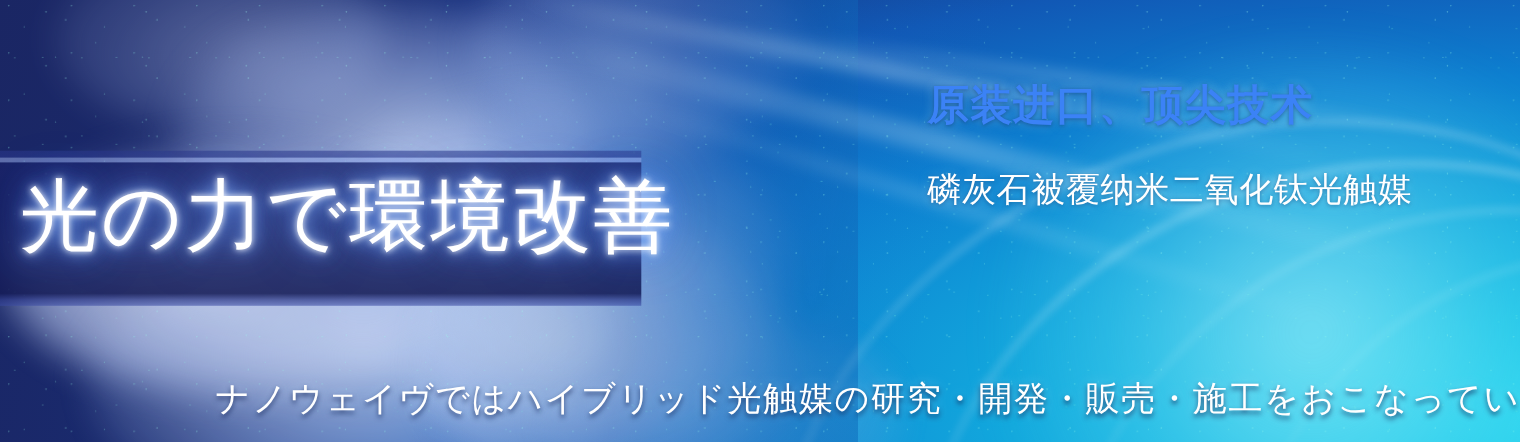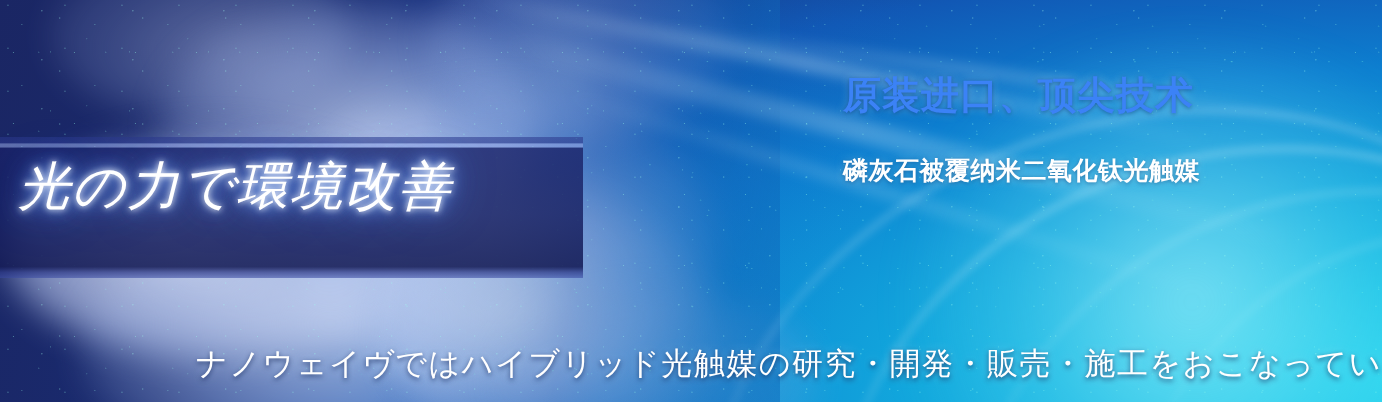--- a/index.html
+++ b/index.html
@@ -99,40 +99,39 @@
        rgba(150,168,230,.55) 5%,
        rgba(150,168,230,.55) 7%,
        rgba(26,34,104,.80) 8%,
        rgba(22,30,96,.82) 55%,
        rgba(18,25,84,.86) 92%,
        rgba(40,52,132,.70) 96%,
        rgba(58,74,165,.55) 100%);
   }
   #headline{
     position:absolute; left:18px; top:160px;
-    font-size:52px; line-height:1;
+    font-size:72px; line-height:1;
     color:#ffffff; letter-spacing:2px; white-space:nowrap;
     text-shadow:
       0 0 6px rgba(255,255,255,.95),
       0 0 14px rgba(150,190,255,.95),
       0 0 26px rgba(90,150,255,.85),
       0 0 44px rgba(50,110,240,.7);
-    font-style: italic;
   }
 
   
   #tagline-1{
     position:absolute; left:843px; top:76px;
     font-size:38px; line-height:1; font-weight:bold;
     color:#3b82f6; letter-spacing:1px; white-space:nowrap;
     text-shadow:0 1px 4px rgba(10,50,110,.55), 0 0 10px rgba(200,240,255,.35);
   }
   #tagline-2{
     position:absolute; left:843px; top:158px;
-    font-size:25px; line-height:1; font-weight:bold;
+    font-size:31px; line-height:1; font-weight:normal;
     color:#ffffff; letter-spacing:.5px; white-space:nowrap;
     text-shadow:0 1px 4px rgba(10,60,120,.55), 0 0 10px rgba(200,240,255,.35);
   }
 
   
   #strapline{
     position:absolute; left:196px; top:348px;
     font-size:31px; line-height:1;
     color:#ffffff; letter-spacing:1.5px; white-space:nowrap;
     text-shadow:0 2px 5px rgba(12,28,80,.75), 0 0 12px rgba(180,225,255,.4);

